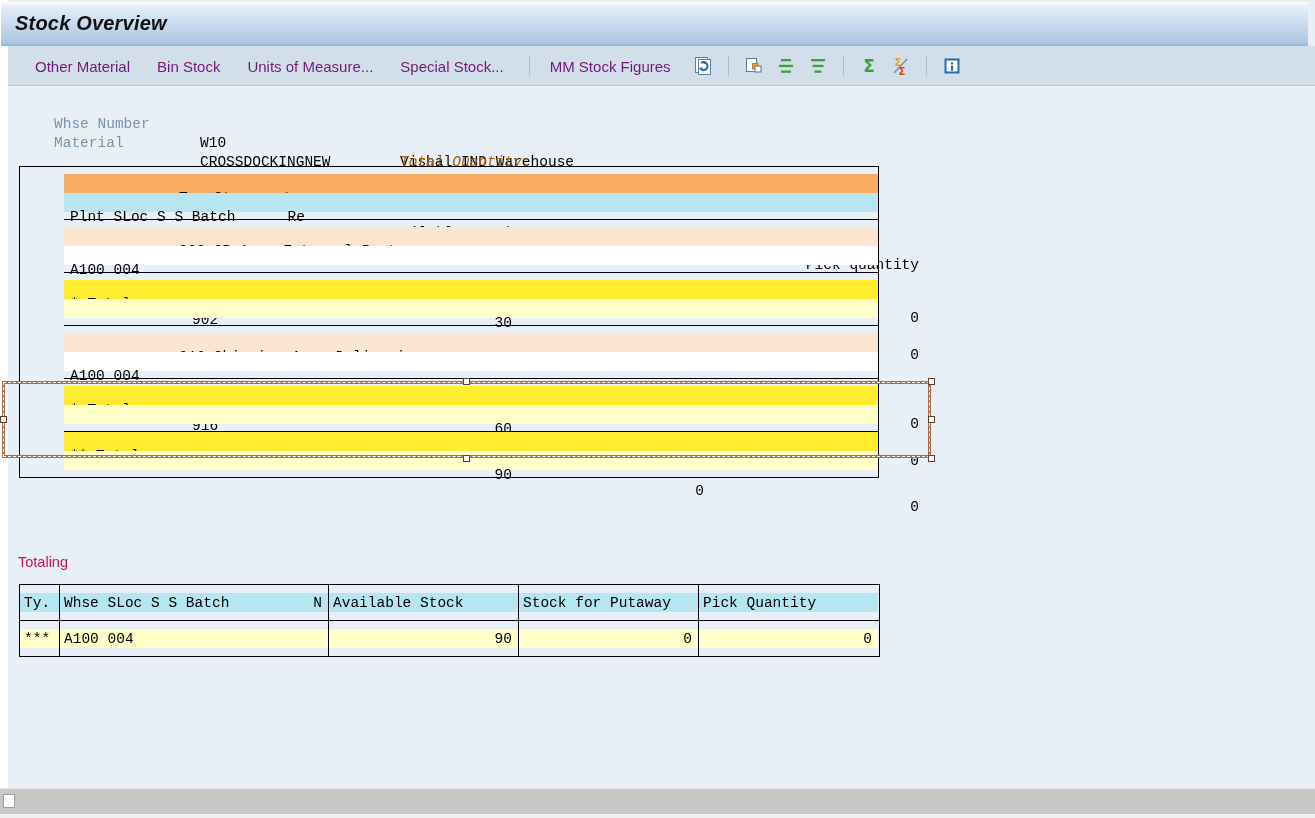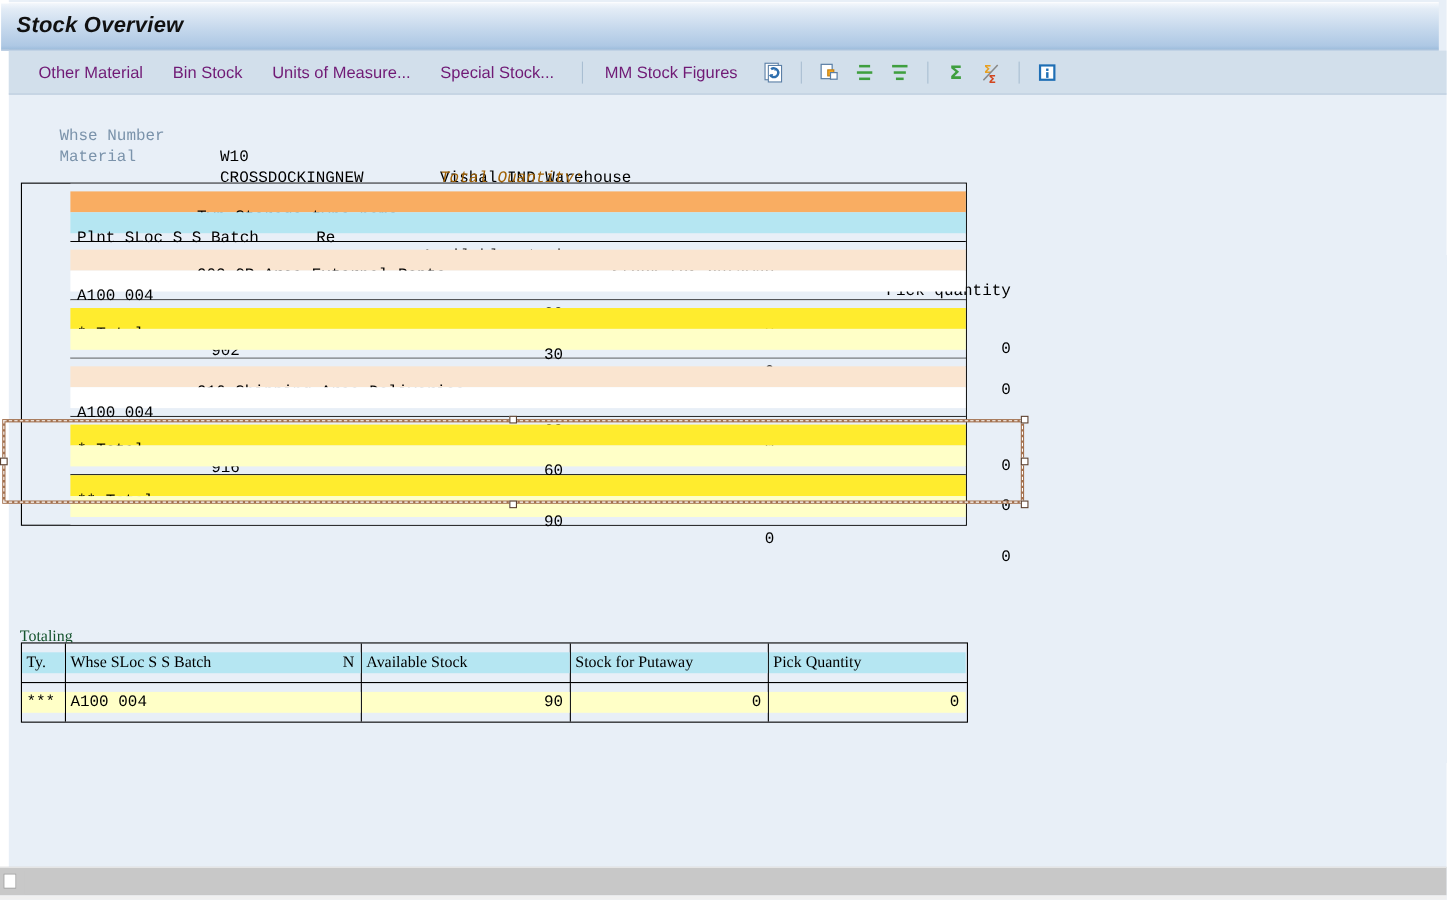--- a/index.html
+++ b/index.html
@@ -208,42 +208,42 @@
   .h-bottom { left: 463px;  top: 455px; }
   .h-right-mid { left: 928px; top: 416px; }
   .h-tr { left: 928px; top: 378px; }
   .h-br { left: 928px; top: 455px; }
   .h-left-mid { left: 0px; top: 416px; }
 
   
   .totaling-label {
     position: absolute;
     left: 18px;
-    top: 571px;
-    font-family: Liberation Serif, serif;
+    top: 554px;
+    font-family: Liberation Sans, sans-serif;
     font-size: 14.5px;
-    color: #14532d;
+    color: #be185d;
   }
   .tot-table {
     position: absolute;
     left: 19px;
     top: 584px;
     width: 861px;
     border: 1px solid #000000;
     box-sizing: border-box;
     background: #e8eff7;
     font-family: "Liberation Mono", "DejaVu Sans Mono", monospace;
     font-size: 14.5px;
     color: #000000;
   }
   .tot-row {
     display: flex;
     height: 35px;
   }
-  .tot-row.hdr-row { border-bottom: 1px solid #000000; font-family: Liberation Serif, serif; }
+  .tot-row.hdr-row { border-bottom: 1px solid #000000; }
   .tot-cell {
     position: relative;
     border-right: 1px solid #000000;
     box-sizing: border-box;
     display: flex;
     align-items: center;
     overflow: hidden;
   }
   .tot-cell:last-child { border-right: none; }
   .tc-ty   { width: 40px; }

